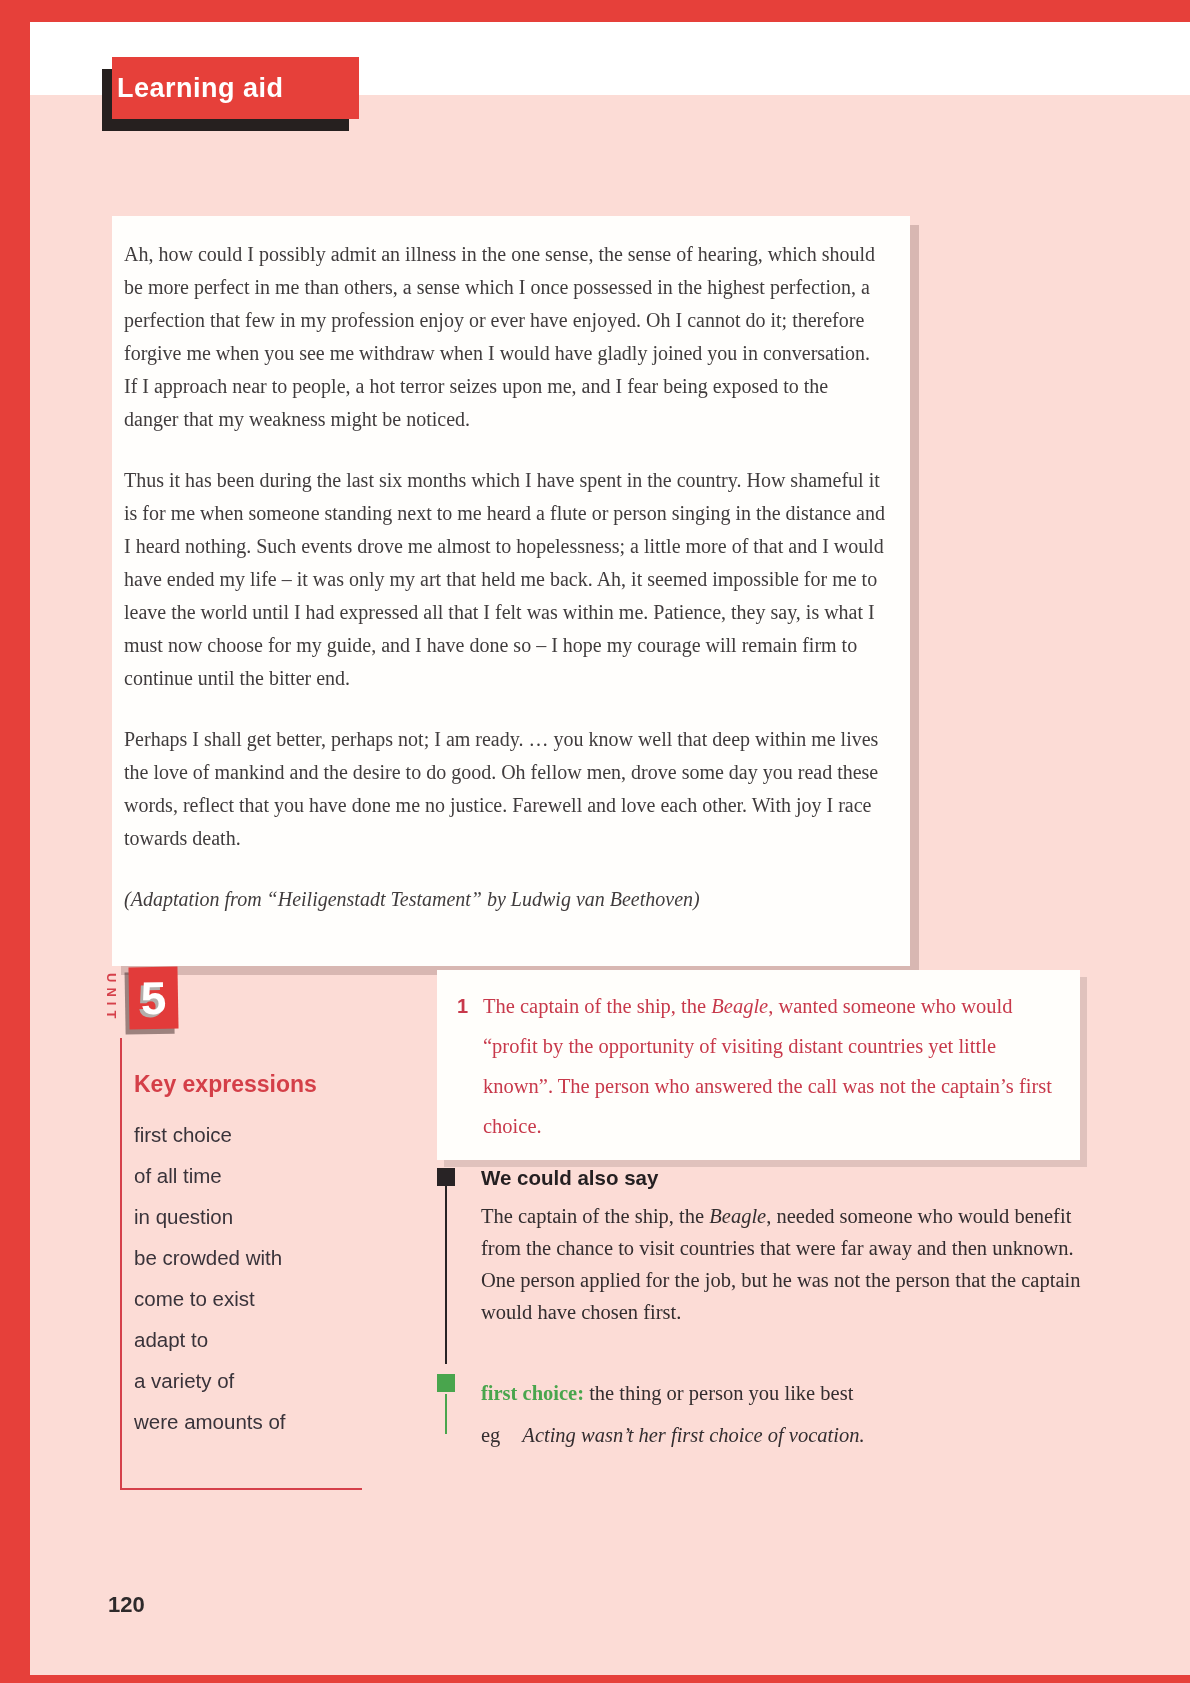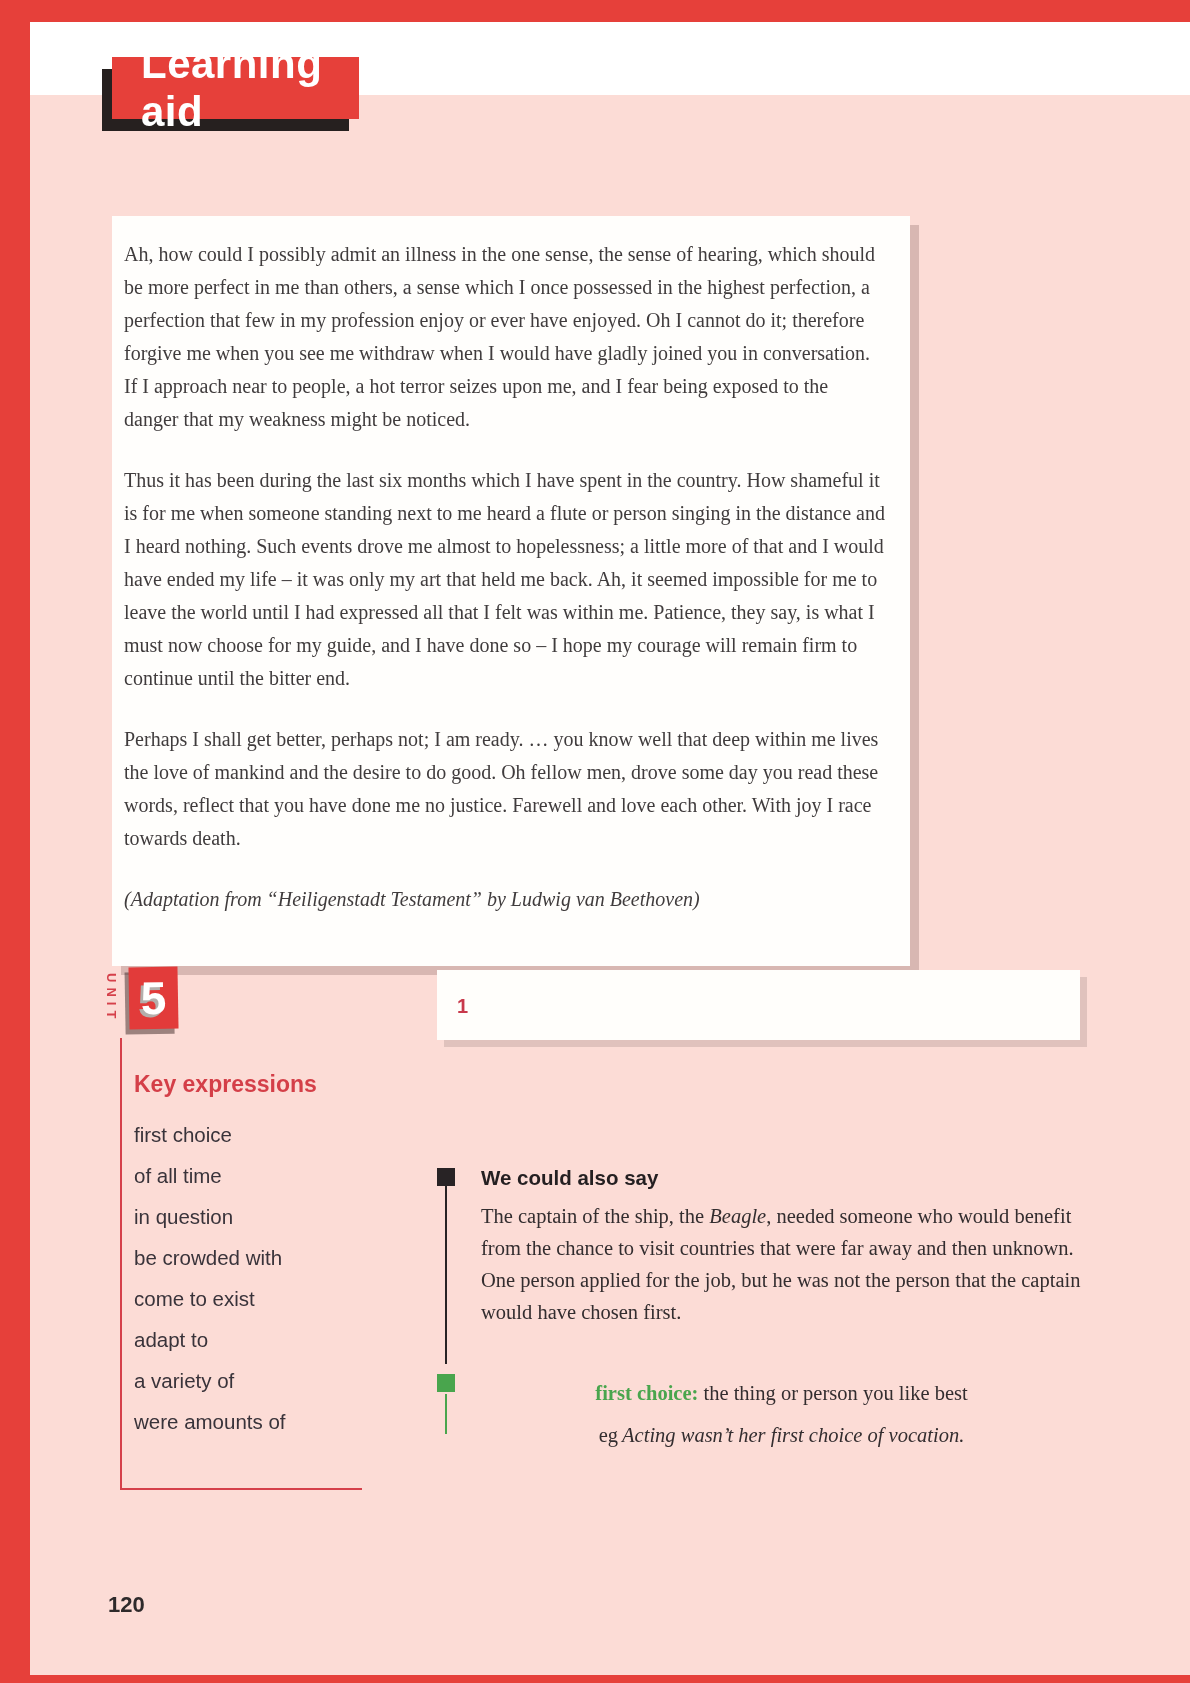--- a/index.html
+++ b/index.html
@@ -13,22 +13,22 @@
   .edge{position:absolute;background:#e6403a;z-index:10;}
   .edge-left{left:0;top:0;bottom:0;width:30px;}
   .edge-top{left:0;top:0;right:0;height:22px;}
   .edge-bottom{left:0;bottom:0;right:0;height:8px;}
   
   .top-band{position:absolute;left:0;top:0;width:1190px;height:95px;background:#ffffff;z-index:1;}
 
   
   .banner-shadow{position:absolute;left:102px;top:69px;width:247px;height:62px;background:#26201f;z-index:19;}
   .banner{position:absolute;left:112px;top:57px;width:247px;height:62px;background:#e6403a;z-index:20;
-    display:flex;align-items:center;padding-left:29px;box-sizing:border-box;
-    color:#ffffff;font-size:42px;font-weight:bold;letter-spacing:0.5px;}
+    display:flex;align-items:center;padding-left:5px;box-sizing:border-box;
+    color:#ffffff;font-size:27px;font-weight:bold;letter-spacing:0.5px;}
 
   
   .letter-box{position:absolute;left:112px;top:168px;width:798px;box-sizing:border-box;
     background:#fffefc;box-shadow:9px 9px 0 #d8b7b2;
     padding:22px 24px 20px 12px;z-index:2;margin-top:48px;}
   .letter-box p{
     font-family:"Liberation Serif",serif;color:#403c3d;
     font-size:20px;line-height:33px;margin:0 0 28px 0;}
   .letter-box p:last-of-type{margin-bottom:30px;}
   .citation{font-family:"Liberation Serif",serif;font-style:italic;color:#4a4647;
@@ -61,26 +61,26 @@
 
   
   .alsosay{position:absolute;left:437px;top:1166px;width:645px;}
   .sq-bullet{position:absolute;left:0;top:2px;width:18px;height:18px;background:#282325;}
   .bullet-stem{position:absolute;left:8px;top:20px;width:2px;height:178px;background:#282325;}
   .alsosay h3{margin:0 0 10px 44px;color:#241f21;font-size:20.5px;font-weight:bold;}
   .alsosay .body{margin-left:44px;font-family:"Liberation Serif",serif;color:#332d2f;
     font-size:20.5px;line-height:32px;}
 
   
-  .definition{position:absolute;left:437px;top:1372px;width:645px;text-align:center;}
+  .definition{position:absolute;left:437px;top:1372px;width:645px;}
   .green-bullet{position:absolute;left:0;top:2px;width:18px;height:18px;background:#49a54d;}
   .green-stem{position:absolute;left:8px;top:22px;width:2px;height:40px;background:#49a54d;}
   .def-line{margin-left:44px;font-family:"Liberation Serif",serif;font-size:20.5px;line-height:42px;color:#332d2f;}
   .def-term{color:#49a54d;font-weight:bold;}
-  .eg-label{margin-right:4px;}
+  .eg-label{margin-right:22px;}
   .example{font-style:italic;}
   i{font-style:italic;}
 
   .page-number{position:absolute;left:108px;top:1592px;color:#2e2a2b;font-size:22px;font-weight:bold;}
 </style>
 </head>
 <body>
 
 <div class="top-band"></div>
 <div class="edge edge-left"></div>
@@ -115,20 +115,23 @@
     <li>be crowded with</li>
     <li>come to exist</li>
     <li>adapt to</li>
     <li>a variety of</li>
     <li>were amounts of</li>
   </ul>
 </div>
 
 <div class="ex-box">
   <div class="ex-num">1</div>
+  <div class="ex-text">
+    <span>The captain of the ship, the </span><i>Beagle</i><span>, wanted someone who would “profit by the opportunity of visiting distant countries yet little known”. The person who answered the call was not the captain’s first choice.</span>
+  </div>
 </div>
 
 <div class="alsosay">
   <div class="sq-bullet"></div>
   <div class="bullet-stem"></div>
   <h3>We could also say</h3>
   <div class="body">
     <span>The captain of the ship, the </span><i>Beagle</i><span>, needed someone who would benefit from the chance to visit countries that were far away and then unknown. One person applied for the job, but he was not the person that the captain would have chosen first.</span>
   </div>
 </div>

